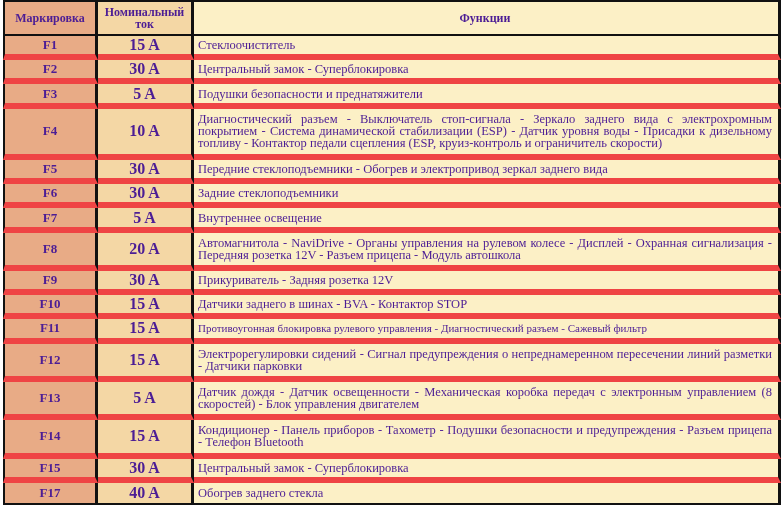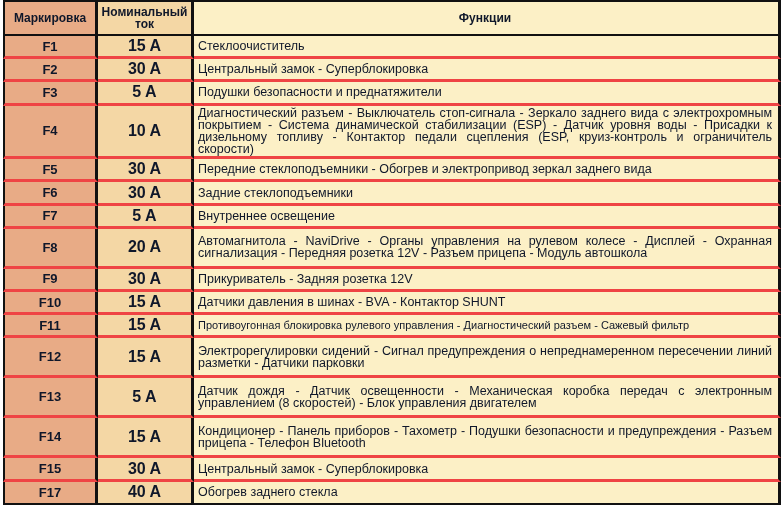--- a/index.html
+++ b/index.html
@@ -7,27 +7,27 @@
     .wrap {
       position: absolute; left: 3px; top: 0px;
       width: 778px; height: 505px;
       background: #1a1a1a;
     }
     table.fuse {
       border-collapse: separate;
       border-spacing: 0;
       width: 778px;
       height: 505px;
-      font-family: Liberation Sans, sans-serif;
-      color: #0f172a;
+      font-family: Liberation Serif, serif;
+      color: #4c1d95;
       table-layout: fixed;
     }
     table.fuse td, table.fuse th {
       padding: 0;
-      border-bottom: 3px solid #ef4444;
+      border-bottom: 6px solid #ef4444;
       box-sizing: border-box;
     }
     col.c1 { width: 95px; }
     col.c2 { width: 96px; }
     col.c3 { width: 587px; }
     .mark {
       background: #e8ab86;
       text-align: center;
       font-weight: bold;
       font-size: 13px;
@@ -139,21 +139,21 @@
         <td class="mark">F9</td>
         <td class="cur">30 A</td>
         <td class="func">
             <span class="txt">Прикуриватель - Задняя розетка 12V</span>
           </td>
       </tr>
       <tr class="r1">
         <td class="mark">F10</td>
         <td class="cur">15 A</td>
         <td class="func">
-            <span class="txt">Датчики давления в шинах - BVA - Контактор SHUNT</span>
+            <span class="txt">Датчики заднего в шинах - BVA - Контактор STOP</span>
           </td>
       </tr>
       <tr class="r1">
         <td class="mark">F11</td>
         <td class="cur">15 A</td>
         <td class="func">
             <span class="txt" style="font-size:11px">Противоугонная блокировка рулевого управления - Диагностический разъем - Сажевый фильтр</span>
           </td>
       </tr>
       <tr class="r2">

